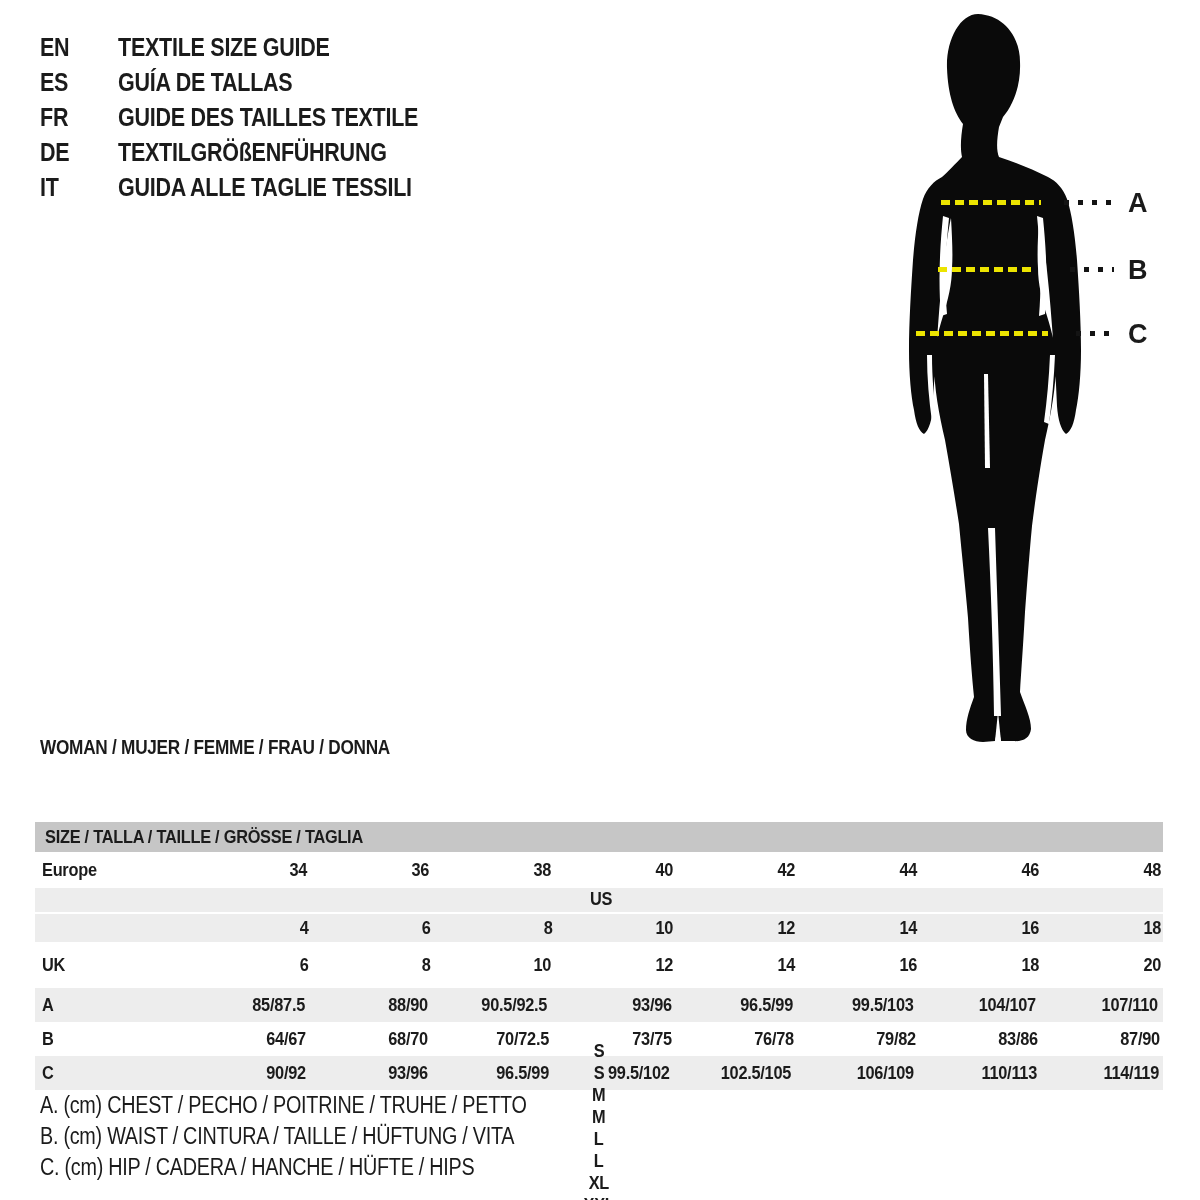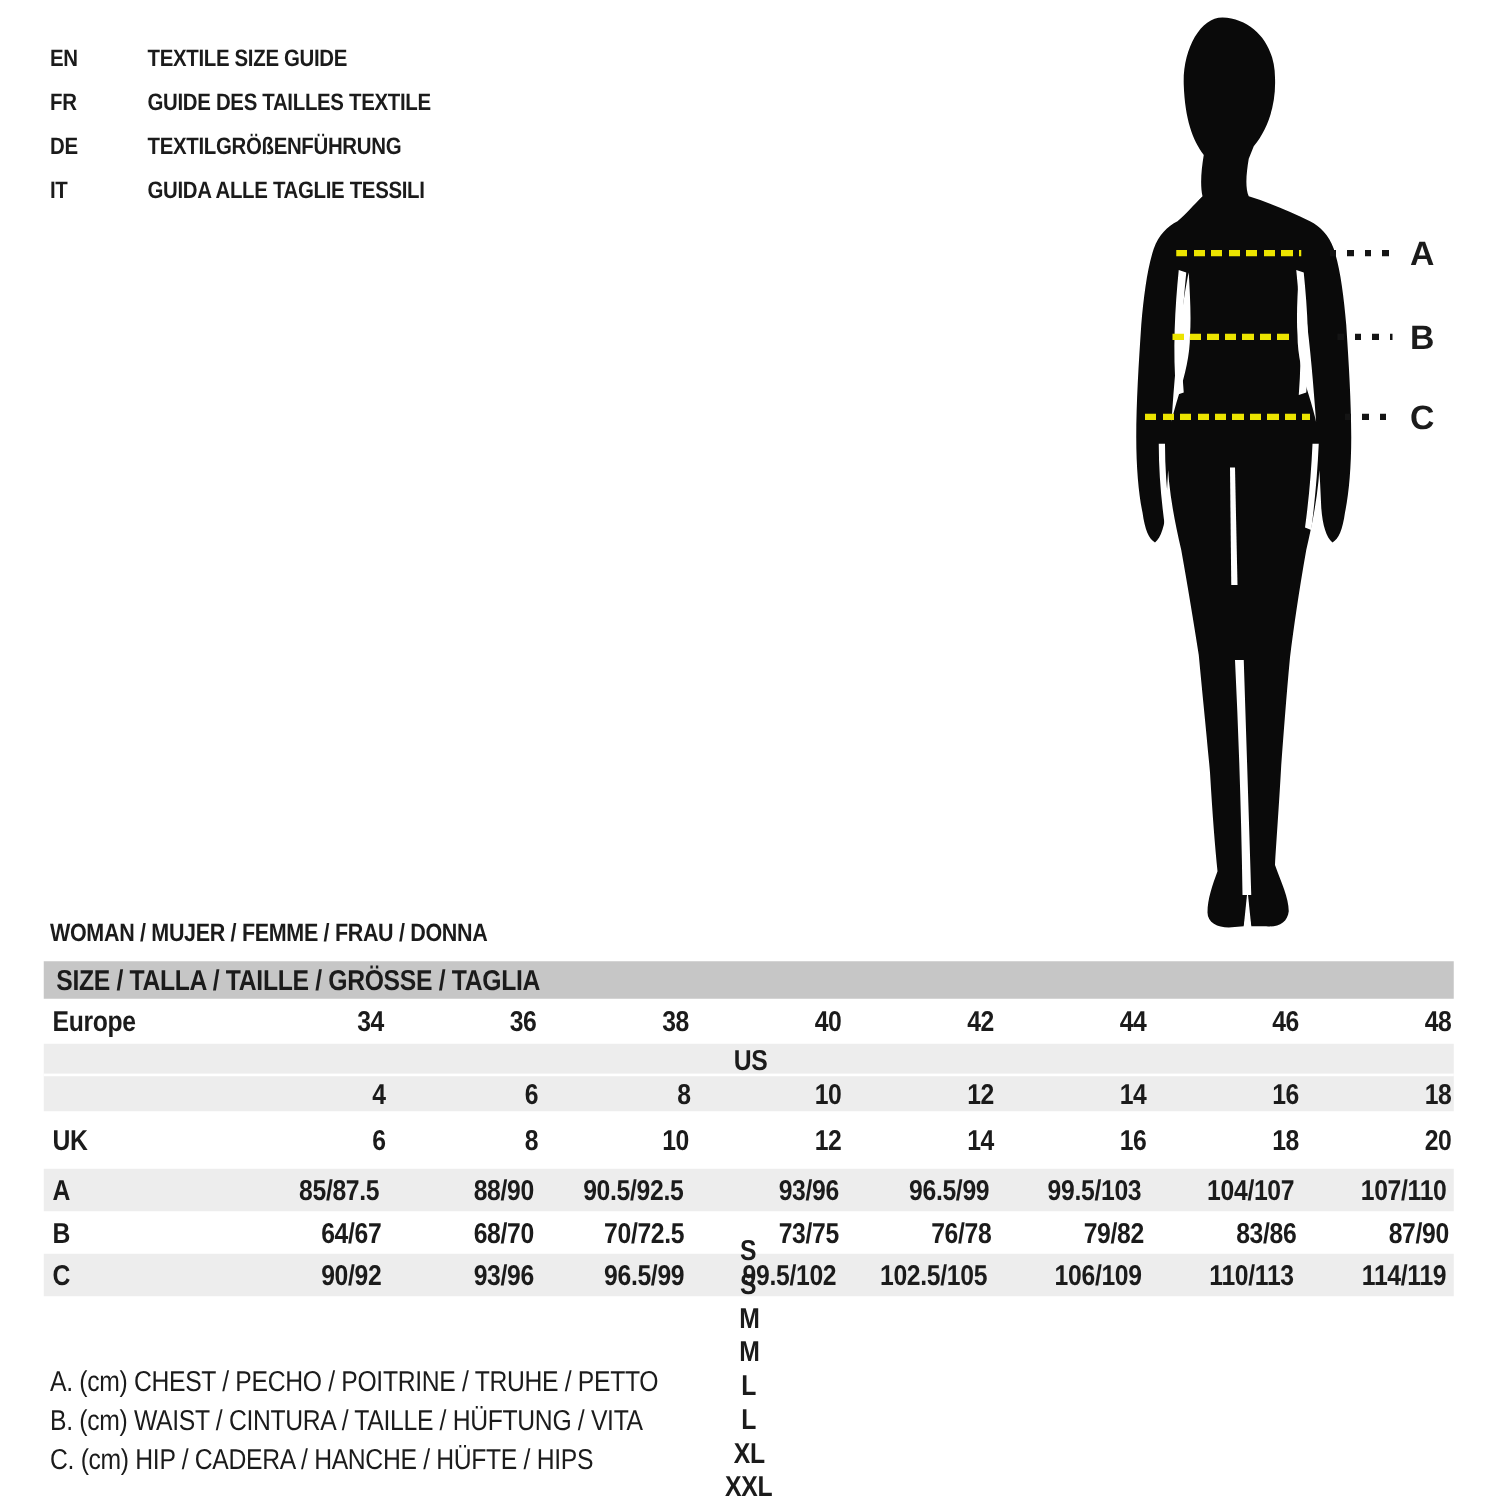--- a/index.html
+++ b/index.html
@@ -7,35 +7,35 @@
     position:relative;width:1200px;height:1200px;background:#ffffff;overflow:hidden;
     font-family:"Liberation Sans","DejaVu Sans",sans-serif;
     color:#1b1b1b;-webkit-font-smoothing:antialiased;
   }
   
   .cx{display:inline-block;transform:scaleX(0.86);transform-origin:0 50%;letter-spacing:-0.3px;white-space:nowrap;}
   .cxc{transform-origin:50% 50%;}
 
   
   #lang-block{position:absolute;left:40px;top:30px;}
-  .lang-row{display:flex;height:35px;align-items:center;font-weight:bold;font-size:19px;}
+  .lang-row{display:flex;height:35px;align-items:center;font-weight:bold;font-size:25px;}
   .lang-code{width:78px;flex:0 0 78px;}
   
   #figure-wrap{position:absolute;left:870px;top:0;width:240px;height:760px;}
   
   .mline{position:absolute;height:5px;}
   .mline.yellow{background:repeating-linear-gradient(90deg,var(--yw) 0 9px,transparent 9px 14px);z-index:3;}
   .mline.black{background:repeating-linear-gradient(90deg,#141414 0 5px,transparent 5px 14px);z-index:3;}
   .mlabel{position:absolute;font-size:27px;font-weight:bold;z-index:3;}
 
   
   #section-label{position:absolute;left:40px;top:736px;font-size:20px;font-weight:bold;}
 
   
-  #size-table{position:absolute;left:35px;top:769px;width:1128px;font-weight:bold;font-size:23px;}
+  #size-table{position:absolute;left:35px;top:822px;width:1128px;font-weight:bold;font-size:19px;}
   #table-header{height:30px;background:#c6c6c6;display:flex;align-items:center;padding-left:10px;box-sizing:border-box;}
   .trow{display:flex;align-items:center;box-sizing:border-box;}
   .trow.shade{background:#ededed;}
   .trow:nth-child(1){height:36px;}
   .trow:nth-child(2){height:24px;flex-direction:column;}
   .trow:nth-child(3){height:30px;border-top:2px solid #ffffff;}
   .trow:nth-child(4){height:46px;}
   .trow:nth-child(5){height:34px;}
   .trow:nth-child(6){height:34px;}
   .trow:nth-child(7){height:34px;}
@@ -48,20 +48,24 @@
 </style>
 </head>
 <body>
 
 <div id="canvas" style="--yw: #ece400;">
 
   <div id="lang-block">
       <div class="lang-row">
         <span class="lang-code"><span class="cx">EN</span></span>
         <span class="cx">TEXTILE SIZE GUIDE</span>
+      </div>
+      <div class="lang-row">
+        <span class="lang-code"><span class="cx">ES</span></span>
+        <span class="cx">GUÍA DE TALLAS</span>
       </div>
       <div class="lang-row">
         <span class="lang-code"><span class="cx">FR</span></span>
         <span class="cx">GUIDE DES TAILLES TEXTILE</span>
       </div>
       <div class="lang-row">
         <span class="lang-code"><span class="cx">DE</span></span>
         <span class="cx">TEXTILGRÖßENFÜHRUNG</span>
       </div>
       <div class="lang-row">

